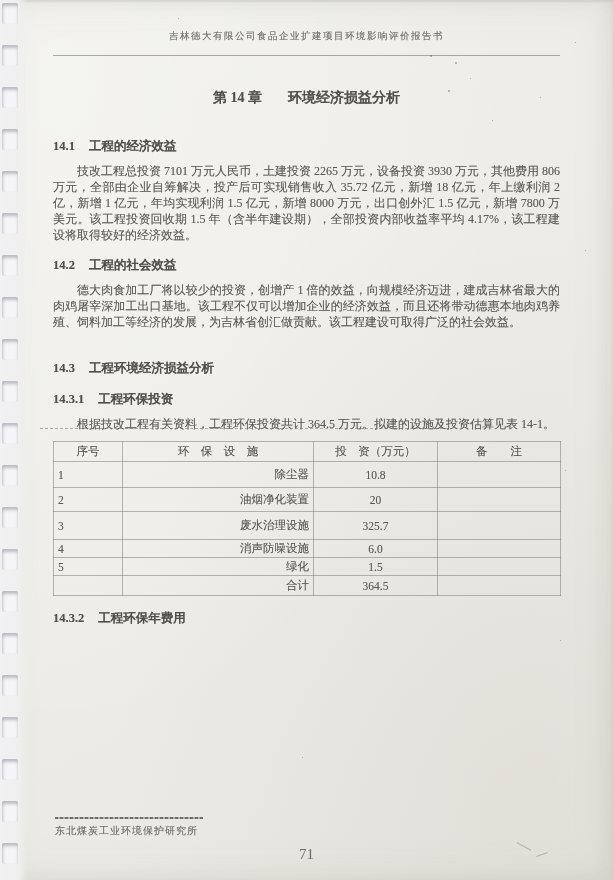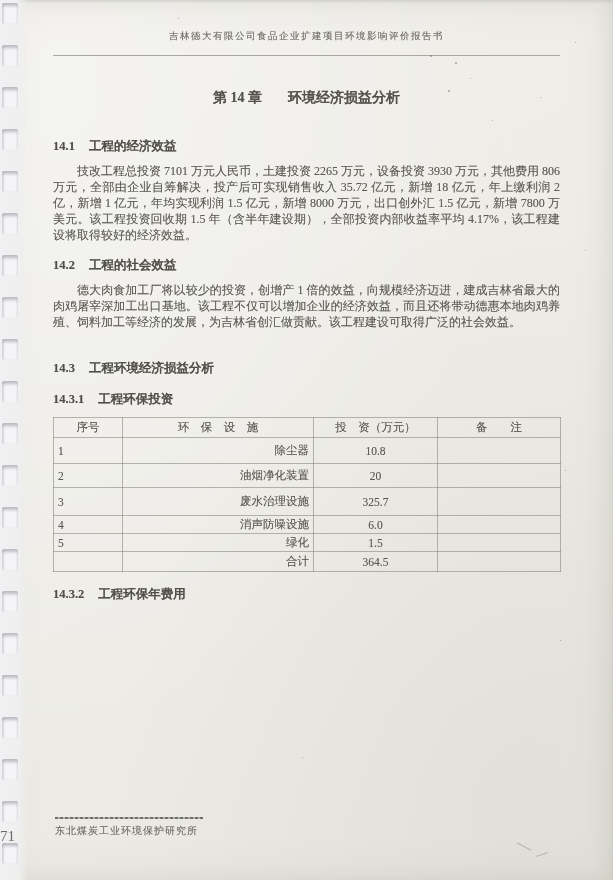--- a/index.html
+++ b/index.html
@@ -96,21 +96,21 @@
   .footer-rule {
     position:absolute; left:55px; top:817px; width:148px; height:2px;
     background:repeating-linear-gradient(90deg, rgba(70,70,66,.75) 0 3px, rgba(70,70,66,.35) 3px 5px);
   }
   .footer-org {
     position:absolute; left:55px; top:824px;
     font-size:10px; color:#706e68; letter-spacing:1px;
     text-shadow:0 0 .5px rgba(112,110,104,.5);
   }
   .footer-page {
-    position:absolute; left:0; right:0; top:828px; text-align:left;
+    position:absolute; left:0; right:0; top:846px; text-align:center;
     font-size:15px; color:#6d6b65;
   }
   .speck { position:absolute; background:rgba(95,93,88,.4); }
   .scratch {
     position:absolute; height:1px; background:rgba(110,106,98,.35);
   }
 </style>
 </head>
 <body>
 
@@ -158,20 +158,24 @@
     </div>
     <div class="para">德大肉食加工厂将以较少的投资，创增产 1 倍的效益，向规模经济迈进，建成吉林省最大的肉鸡屠宰深加工出口基地。该工程不仅可以增加企业的经济效益，而且还将带动德惠本地肉鸡养殖、饲料加工等经济的发展，为吉林省创汇做贡献。该工程建设可取得广泛的社会效益。</div>
 
     <div class="sec-heading mt20">
       <span class="num">14.3</span><span>工程环境经济损益分析</span>
     </div>
 
     <div class="sec-heading mt14">
       <span class="num">14.3.1</span><span>工程环保投资</span>
     </div>
+    <div class="para">
+      <span>根据技改工程有关资料，工程环保投资共计 364.5 万元。拟建的设施及投资估算见表 14-1。</span>
+      <div class="crease"></div>
+    </div>
 
 
     <table class="invest">
       <colgroup>
           <col class="c-no">
           <col class="c-fac">
           <col class="c-inv">
           <col class="c-note">
         </colgroup>
       <tbody>

